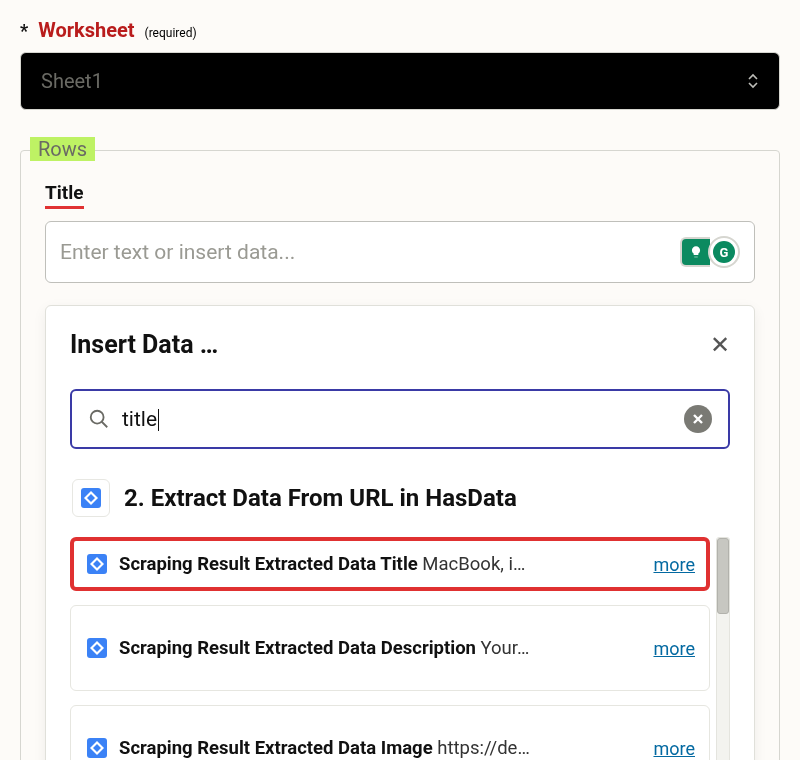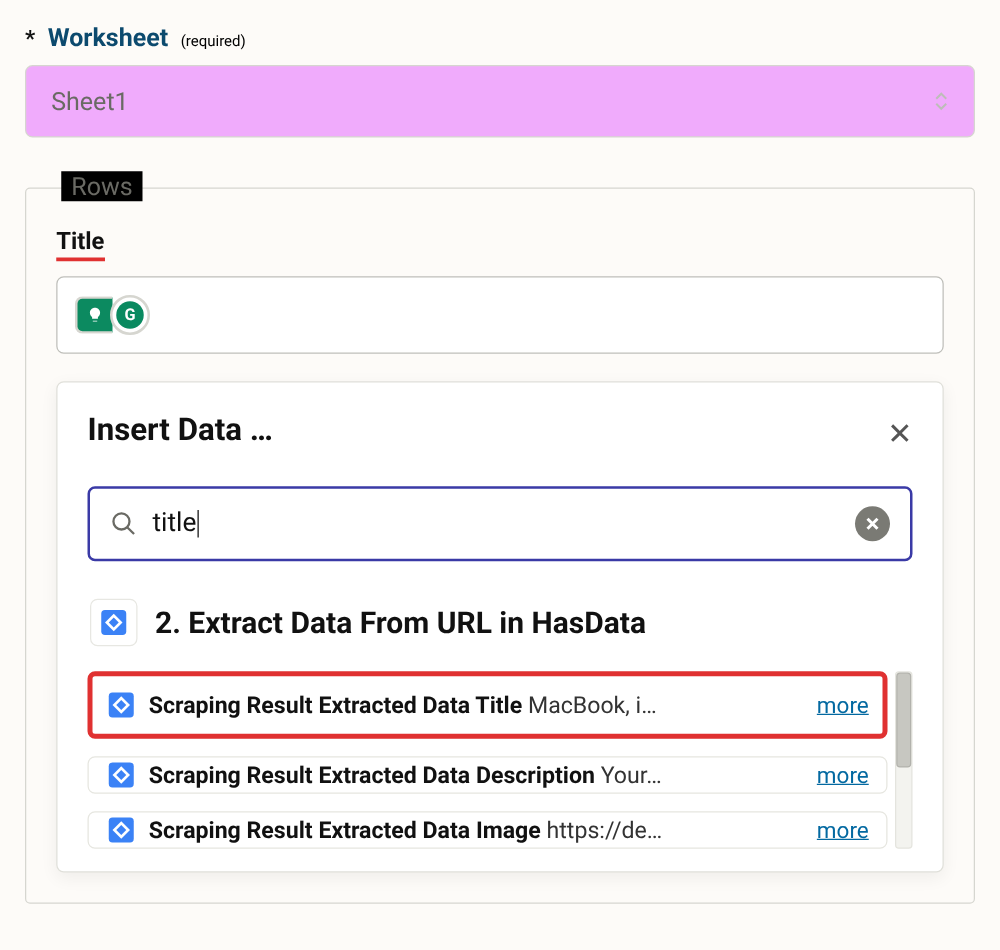--- a/index.html
+++ b/index.html
@@ -2,62 +2,62 @@
 <html><head>
 <meta charset="utf-8">
 <style>
   * { box-sizing: border-box; margin: 0; padding: 0; font-family: -apple-system, BlinkMacSystemFont, "Segoe UI", Roboto, sans-serif; }
   body { background: #fdfbf8; width: 800px; height: 760px; overflow: hidden; }
 
   .container { padding: 18px 20px 0 20px; }
 
   .field-label-row { display: flex; align-items: baseline; gap: 10px; margin-bottom: 10px; }
   .asterisk { font-weight: 700; font-size: 18px; color: #111; }
-  .field-label { font-weight: 700; font-size: 20px; color: #0c4a6e; }
+  .field-label { font-weight: 700; font-size: 20px; color: #b91c1c; }
   .req { font-size: 12px; color: #000000; }
 
-  .dropdown { border: 1px solid #d6d6d0; background: #f0abfc; border-radius: 6px; padding: 16px 20px; display: flex; align-items: center; justify-content: space-between; cursor: pointer; }
+  .dropdown { border: 1px solid #d6d6d0; background: #000000; border-radius: 6px; padding: 16px 20px; display: flex; align-items: center; justify-content: space-between; cursor: pointer; }
   .dropdown-value { font-size: 20px; color: #6a6a64; }
   .chev-stack { display: flex; flex-direction: column; line-height: 0.5; color: #bdbdb8; font-size: 12px; }
 
   .rows-fieldset { margin-top: 40px; border: 1px solid #d6d6d0; border-radius: 4px; padding: 30px 24px 24px 24px; position: relative; background: #fdfbf8; }
-  .rows-legend { position: absolute; top: -14px; left: 28px; background: #000000; padding: 0 8px; font-size: 20px; color: #6a6a64; }
+  .rows-legend { position: absolute; top: -14px; left: 9px; background: #bef264; padding: 0 8px; font-size: 20px; color: #6a6a64; }
 
   .title-label { font-size: 19px; font-weight: 700; color: #111; display: inline-block; padding-bottom: 2px; border-bottom: 3px solid #e03131; margin-bottom: 12px; }
 
   .title-input-box { border: 1px solid #bfbfba; background: #fff; border-radius: 6px; padding: 14px 14px; display: flex; align-items: center; justify-content: space-between; }
   .title-placeholder { font-size: 21px; color: #9a9a93; }
   .title-icons { display: flex; align-items: center; gap: -4px; }
   .tip-badge { width: 30px; height: 30px; background: #0c8a60; border-radius: 6px 0 0 6px; display:flex; align-items:center; justify-content:center; border: 2px solid #d6d6d0; border-right:none;}
   .tip-badge svg { width: 14px; height:14px; }
   .g-badge { width: 32px; height: 32px; border-radius: 50%; background: #fff; border: 2px solid #d6d6d0; display:flex; align-items:center; justify-content:center; margin-left:-2px;}
   .g-inner { width: 22px; height: 22px; border-radius:50%; background:#0a8a60; color:#fff; font-weight:700; font-size:13px; display:flex;align-items:center;justify-content:center;}
 
   .popup { margin-top: 22px; background: #fff; border: 1px solid #e0e0da; border-radius: 6px; box-shadow: 0 4px 14px rgba(0,0,0,0.06); padding: 24px 24px 18px 24px; }
-  .popup-header { display:flex; align-items:flex-end; justify-content:space-between; margin-bottom: 30px; gap: 45px; }
+  .popup-header { display:flex; align-items:center; justify-content:space-between; margin-bottom: 30px; gap: 45px; }
   .popup-title { font-size: 25px; font-weight: 700; color:#111; }
   .popup-close { font-size: 24px; color:#555; cursor:pointer; line-height:1; }
 
   .search-box { border: 2.5px solid #3a3aa6; border-radius: 6px; padding: 14px 16px; display:flex; align-items:center; gap:12px; margin-bottom: 30px; }
   .search-icon { width: 22px; height:22px; flex-shrink:0; }
   .search-text { font-size:21px; color:#111; position:relative; }
   .search-cursor { display:inline-block; width:1px; height:22px; background:#111; vertical-align:middle; margin-left:1px; }
   .clear-btn { width:28px; height:28px; border-radius:50%; background:#7a7a74; display:flex; align-items:center; justify-content:center; color:#fff; cursor:pointer; }
 
   .step-row { display:flex; align-items:center; gap:14px; margin-bottom: 20px; padding-left: 2px;}
   .step-icon-box { width:38px; height:38px; border:1px solid #e7e7e2; border-radius:6px; display:flex; align-items:center; justify-content:center; }
   .hasdata-icon { width:24px; height:24px; }
   .step-label { font-size:24px; font-weight:700; color:#111; }
 
   .results-scroll-wrap { display:flex; }
   .results { flex:1; display:flex; flex-direction:column; gap:14px; }
   .scroll-gutter { width:14px; background:#f3f3ef; border:1px solid #e4e4de; border-radius:3px; position:relative; margin-left:6px;}
   .scroll-thumb { position:absolute; top:0; left:0; right:0; height:76px; background:#c7c7c1; border:1px solid #b2b2ac; border-radius:3px; }
 
-  .result-item { border:1px solid #e6e6e0; border-radius:6px; padding: 2px 14px; display:flex; align-items:center; gap:10px; cursor:pointer; }
+  .result-item { border:1px solid #e6e6e0; border-radius:6px; padding: 30px 14px; display:flex; align-items:center; gap:10px; cursor:pointer; }
   .result-item.highlight { border:4px solid #e03131; padding: 11px 11px; }
   .result-icon { width:24px; height:24px; flex-shrink:0; }
   .result-text { font-size:18.5px; color:#111; white-space:nowrap; overflow:hidden; text-overflow:clip; flex:1;}
   .result-name { font-weight:700; }
   .result-preview { font-weight:400; color:#333; }
   .more-link { font-size:18px; color:#0369a1; text-decoration:underline; cursor:pointer; flex-shrink:0; }
 </style>
 </head>
 <body>
 
@@ -79,20 +79,21 @@
         </svg>
     </span>
   </div>
 
   <div class="rows-fieldset">
     <div class="rows-legend">Rows</div>
 
     <div>
       <span class="title-label">Title</span>
       <div class="title-input-box">
+        <span class="title-placeholder">Enter text or insert data...</span>
         <div class="title-icons">
           <span class="tip-badge">
             <svg viewBox="0 0 24 24">
                 <path fill="#fff" d="M9 21h6v-1H9v1zm3-19C8 2 5 5 5 9c0 2.4 1.2 4.5 3 5.7V17h8v-2.3c1.8-1.2 3-3.3 3-5.7 0-4-3-7-7-7z"></path>
               </svg>
           </span>
           <span class="g-badge">
             <span class="g-inner">G</span>
           </span>
         </div>

